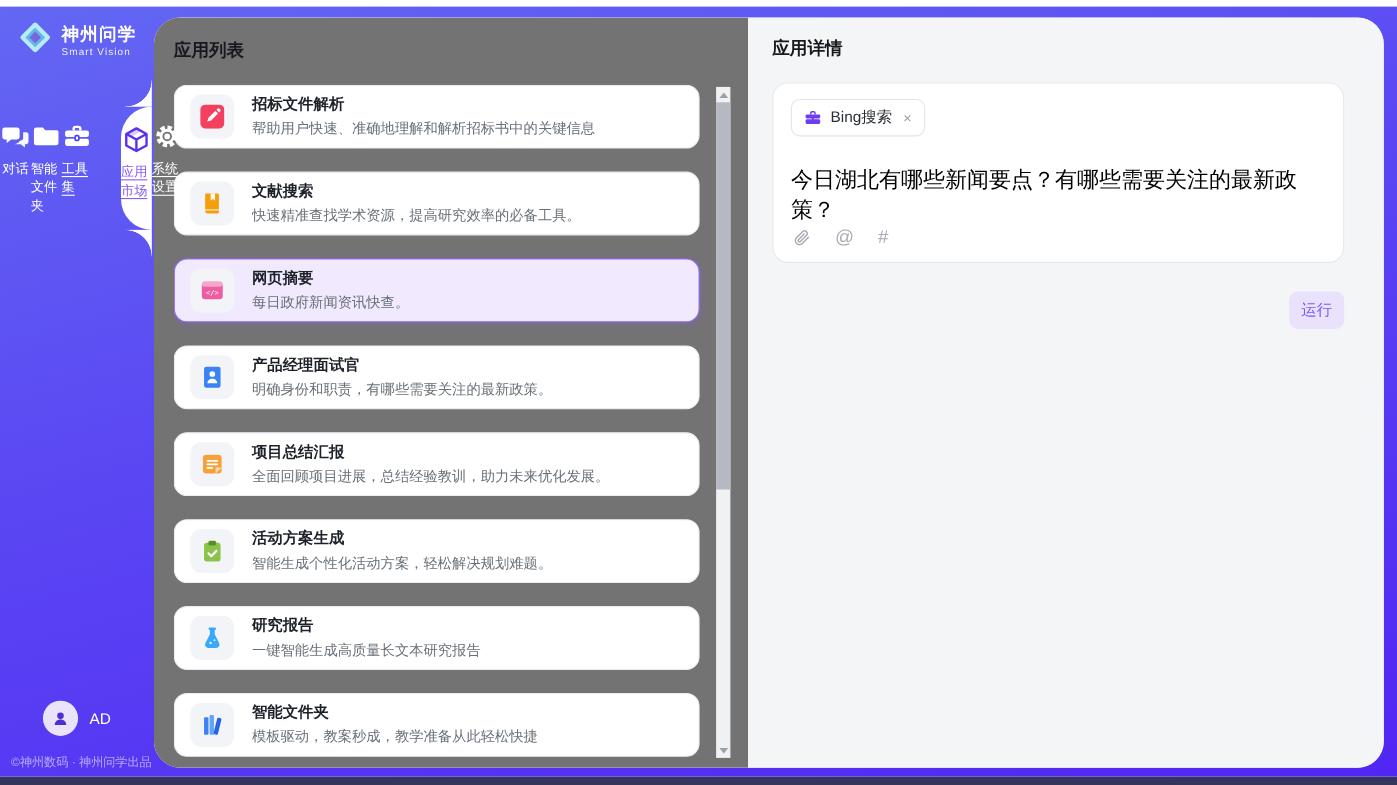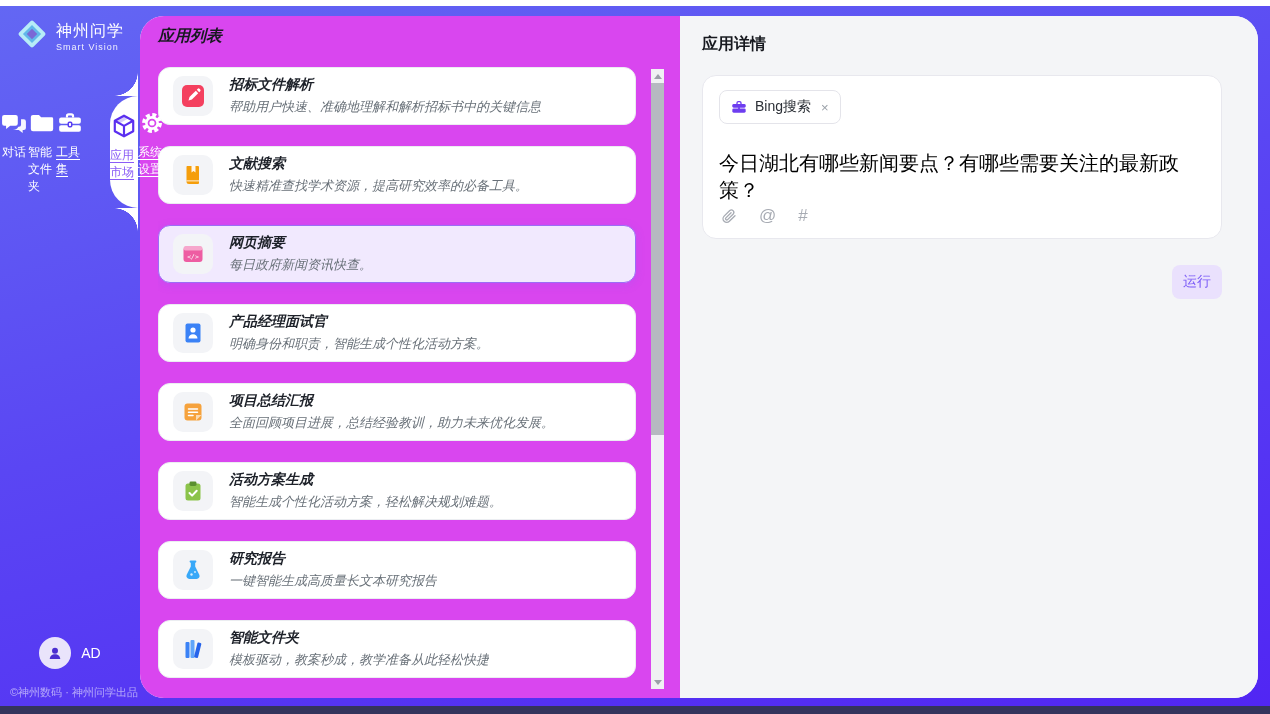--- a/index.html
+++ b/index.html
@@ -8,21 +8,21 @@
 
   .top-strip { height:6px; background:#ffffff; }
   .bottom-bar { height:8px; background:#34345c; }
   .main { position:relative; height:700px;
     background:linear-gradient(165deg,#6367f3 0%,#5a46f3 45%,#5126f3 100%); }
 
   
   .sidebar { position:absolute; left:0; top:0; bottom:0; width:140px;
     display:flex; flex-direction:column; align-items:center; color:#fff; z-index:3; }
   .logo { display:flex; align-items:center; gap:8px; margin-top:12px; align-self:flex-start; margin-left:16px; }
-  .logo-text .cn { font-size:16px; font-weight:normal; letter-spacing:1px; }
+  .logo-text .cn { font-size:16px; font-weight:bold; letter-spacing:1px; }
   .logo-text .en { font-size:9px; opacity:.9; letter-spacing:1px; }
   .nav { width:100%; margin-top:42px; display:flex; align-items:stretch; }
   .nav-item { position:relative; display:flex; flex-direction:column; align-items:center;
     gap:7px; padding:13px 0; margin-bottom:30px; cursor:pointer; }
   .nav-icon { width:28px; height:28px; display:flex; align-items:center; justify-content:center; }
   .nav-icon svg { width:26px; height:26px; }
   .nav-label { font-size:12px; color:#fff; }
   .nav-label.u { text-decoration:underline; text-underline-offset:3px; }
   .nav-item.active { background:#fff; margin-left:26px; border-radius:36px 0 0 36px; padding:16px 0; }
   .nav-item.active .nav-label { color:#8b5cf6; }
@@ -34,21 +34,21 @@
   .user-row { display:flex; align-items:center; gap:10px; justify-content:center; margin-bottom:16px; cursor:pointer; }
   .avatar { width:32px; height:32px; border-radius:50%; background:#e9e4fb; display:flex; align-items:center; justify-content:center; }
   .user-name { font-size:14px; }
   .copyright { font-size:11px; color:rgba(255,255,255,.55); white-space:nowrap; text-align:left; }
 
   
   .content { position:absolute; left:140px; top:10px; right:12px; bottom:8px;
     border-radius:24px; overflow:hidden; display:flex; background:#fff; z-index:2; }
 
   
-  .panel-left { width:540px; background:#d946ef; padding:10px 0 0 18px; position:relative;font-style:italic; }
+  .panel-left { width:540px; background:#737373; padding:20px 0 0 18px; position:relative; }
   .panel-title { font-size:16px; font-weight:bold; color:#17191f; }
   .list-wrap { position:relative; margin-top:20px; height:calc(100% - 46px); overflow:hidden; padding-right:44px; }
   .app-card { display:flex; align-items:center; height:58px; border:1px solid #ebedf1;
     border-radius:12px; background:#fff; padding:0 14px; margin-bottom:21px; cursor:pointer; }
   .app-card.selected { background:#f1e9fe; border-color:#9b6df6; box-shadow:0 2px 8px rgba(139,92,246,.25); }
   .app-ic { width:40px; height:40px; border-radius:10px; background:#f3f4f7; display:flex;
     align-items:center; justify-content:center; margin-right:16px; flex:none; }
   .app-ic svg { width:22px; height:22px; }
   .app-txt { min-width:0; }
   .app-title { font-size:14px; font-weight:bold; color:#1d2129; margin-bottom:4px; }
@@ -222,21 +222,21 @@
   <div class="app-card">
     <span class="app-ic">
                 <svg viewBox="0 0 22 22">
                   <rect x="3.5" y="1.5" width="15" height="19" rx="2" fill="#3b82f6"></rect>
                   <circle cx="11" cy="8" r="2.6" fill="#fff"></circle>
                   <path d="M6.5 16.5c0-2.5 2-4.2 4.5-4.2s4.5 1.7 4.5 4.2z" fill="#fff"></path>
                 </svg>
               </span>
     <span class="app-txt">
       <div class="app-title">产品经理面试官</div>
-      <div class="app-desc">明确身份和职责，智能生成个性化活动方案。</div>
+      <div class="app-desc">明确身份和职责，有哪些需要关注的最新政策。</div>
     </span>
   </div>
 
   <div class="app-card">
     <span class="app-ic">
                 <svg viewBox="0 0 22 22">
                   <rect x="2.5" y="2.5" width="17" height="17" rx="3" fill="#f6a23c"></rect>
                   <path d="M14 19.5v-5.5h5.5z" fill="#fff" opacity=".6"></path>
                   <path d="M6.5 8h9M6.5 11.2h9M6.5 14.4h4.5" stroke="#fff" stroke-width="1.5" stroke-linecap="round"></path>
                 </svg>

